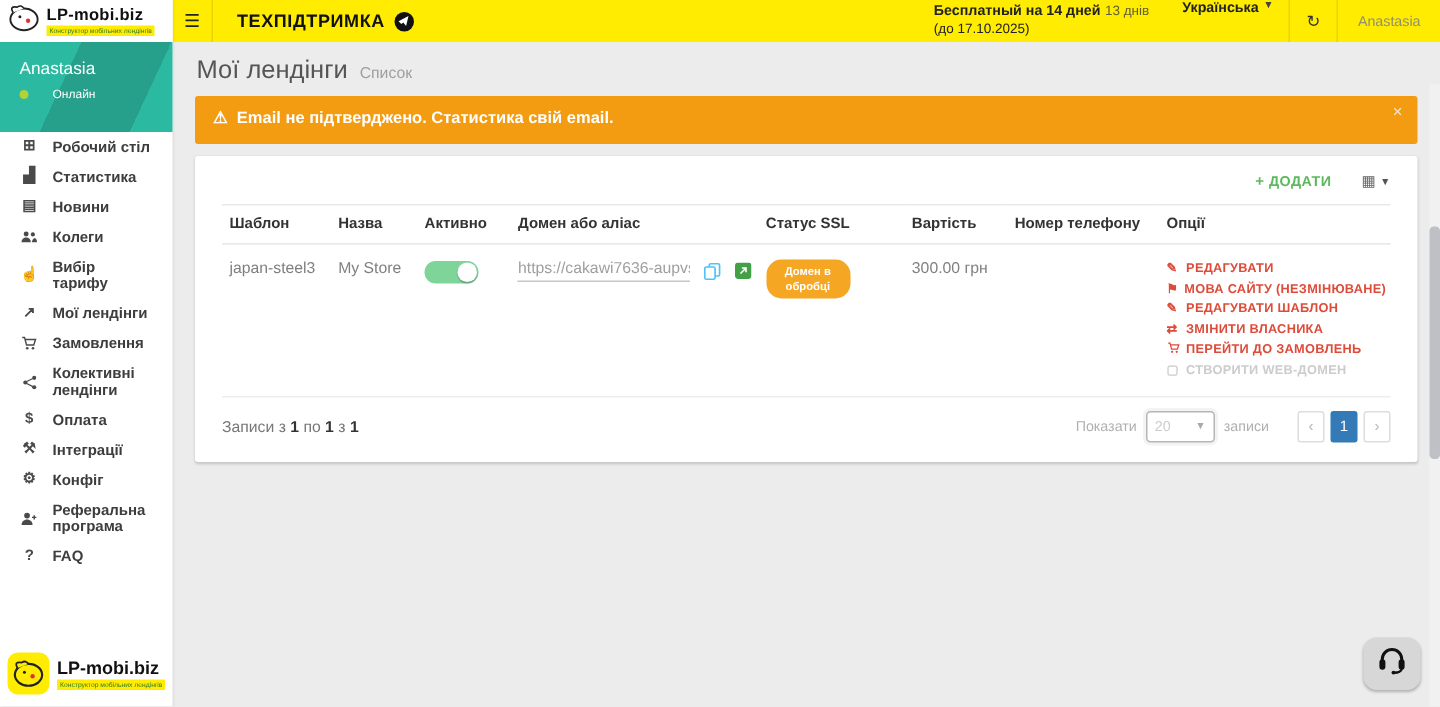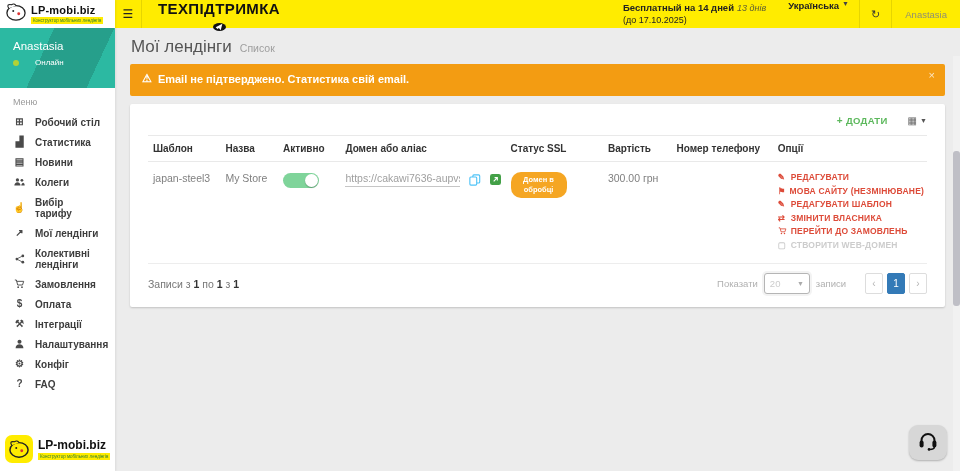--- a/index.html
+++ b/index.html
@@ -26,26 +26,26 @@
   .mi svg { display:block; margin:0 auto; }
   .logo-bottom { padding:6px 5px 8px; display:flex; align-items:center; gap:5px; cursor:pointer; }
   .dog-badge { width:28px; height:28px; background:#ffec00; border-radius:7px; display:flex; align-items:center; justify-content:center; flex-shrink:0; }
   .lb-col { display:flex; flex-direction:column; gap:1px; min-width:0; }
   .lb-name { font-size:12px; font-weight:bold; color:#111; white-space:nowrap; }
   .lb-tag { font-size:4.5px; color:#2e7d32; background:#ffec00; padding:1px 2px; white-space:nowrap; width:fit-content; }
 
   
   .topbar { position:absolute; left:115px; right:0; top:0; height:28px; background:#ffec00; display:flex; align-items:center; z-index:4; }
   .hamburger { width:27px; height:28px; line-height:28px; text-align:center; font-size:12px; color:#222; border-right:1px solid #e6d500; cursor:pointer; }
-  .support { display:flex; align-items:center; gap:6px; padding:0 16px; font-size:15px; font-weight:bold; color:#111; letter-spacing:.4px; cursor:pointer; height:28px;flex-direction:column; }
+  .support { display:flex; align-items:center; gap:6px; padding:0 16px; font-size:12px; font-weight:bold; color:#111; letter-spacing:.4px; cursor:pointer; height:28px; }
   .tg-circle { width:13px; height:13px; background:#111; border-radius:50%; display:flex; align-items:center; justify-content:center; }
   .top-spacer { flex:1; }
   .trial { font-size:9px; line-height:1.3; color:#222; padding-right:12px; white-space:nowrap; }
   .trial b { font-size:9.5px;margin-top:24px; }
-  .trial .days { color:#5f5f33; font-weight:normal; margin-left:3px;font-style:italic; }
+  .trial .days { color:#5f5f33; font-weight:normal; margin-left:3px; }
   .lang { display:flex; gap:3px; font-size:9.5px; font-weight:bold; color:#222; padding:0 10px; height:28px; cursor:pointer; }
   .lang .caret { font-size:7px; color:#444; }
   .refresh { height:28px; display:flex; align-items:center; padding:0 11px; border-left:1px solid #e6d500; font-size:11px; color:#333; cursor:pointer; }
   .topuser { height:28px; display:flex; align-items:center; padding:0 13px; border-left:1px solid #e6d500; font-size:9.5px; color:#8f8f72; cursor:pointer; }
 
   
   .content { position:absolute; left:115px; top:28px; right:0; bottom:0; background:#ececec; }
   .page-head { padding:9px 16px 7px; display:flex; align-items:baseline; gap:8px; }
   .page-title { font-size:17px; color:#555; }
   .page-sub { font-size:10.5px; color:#9e9e9e; }
@@ -119,21 +119,20 @@
     </div>
 
     <div class="profile">
       <div class="profile-name">Anastasia</div>
       <div class="profile-status">
         <span class="status-dot"></span>
         <span>Онлайн</span>
       </div>
     </div>
 
-    <div class="menu-label">Меню</div>
 
     <nav class="nav">
       <div class="nav-item">
         <span class="mi">⊞</span>
         <span>Робочий стіл</span>
       </div>
       <div class="nav-item">
         <span class="mi">▟</span>
         <span>Статистика</span>
       </div>
@@ -155,59 +154,60 @@
       <div class="nav-item">
         <span class="mi">☝</span>
         <span>Вибір тарифу</span>
       </div>
       <div class="nav-item">
         <span class="mi">↗</span>
         <span>Мої лендінги</span>
       </div>
       <div class="nav-item">
         <span class="mi">
+          <svg width="11" height="10" viewBox="0 0 16 15" fill="none" stroke="#4a4a4a" stroke-width="1.4">
+              <path d="M1 1.5h2.3l2 7.5h7.2l1.8-5.5H4"></path>
+              <circle cx="6" cy="12.3" r="1.3" fill="#4a4a4a" stroke="none"></circle>
+              <circle cx="11.7" cy="12.3" r="1.3" fill="#4a4a4a" stroke="none"></circle>
+            </svg>
+        </span>
+        <span>Замовлення</span>
+      </div>
+      <div class="nav-item">
+        <span class="mi">
           <svg width="10" height="10" viewBox="0 0 16 16" fill="#4a4a4a">
               <circle cx="12.5" cy="3" r="2.2"></circle>
               <circle cx="3" cy="8" r="2.2"></circle>
               <circle cx="12.5" cy="13" r="2.2"></circle>
               <path d="M4.5 7 11 3.8M4.5 9 11 12.4" stroke="#4a4a4a" stroke-width="1.3"></path>
             </svg>
         </span>
         <span>Колективні лендінги</span>
       </div>
       <div class="nav-item">
+        <span class="mi">$</span>
+        <span>Оплата</span>
+      </div>
+      <div class="nav-item">
+        <span class="mi">⚒</span>
+        <span>Інтеграції</span>
+      </div>
+      <div class="nav-item">
+        <span class="mi">⚙</span>
+        <span>Конфіг</span>
+      </div>
+      <div class="nav-item">
         <span class="mi">
-          <svg width="11" height="10" viewBox="0 0 16 15" fill="none" stroke="#4a4a4a" stroke-width="1.4">
-              <path d="M1 1.5h2.3l2 7.5h7.2l1.8-5.5H4"></path>
-              <circle cx="6" cy="12.3" r="1.3" fill="#4a4a4a" stroke="none"></circle>
-              <circle cx="11.7" cy="12.3" r="1.3" fill="#4a4a4a" stroke="none"></circle>
+          <svg width="11" height="10" viewBox="0 0 15 13" fill="#4a4a4a">
+              <circle cx="5.5" cy="3.4" r="2.6"></circle>
+              <path d="M0.5 12c0-2.9 2.2-5 5-5s5 2.1 5 5z"></path>
+              <path d="M12 3v4M10 5h4" stroke="#4a4a4a" stroke-width="1.3"></path>
             </svg>
         </span>
-        <span>Замовлення</span>
-      </div>
-      <div class="nav-item">
-        <span class="mi">$</span>
-        <span>Оплата</span>
-      </div>
-      <div class="nav-item">
-        <span class="mi">⚒</span>
-        <span>Інтеграції</span>
-      </div>
-      <div class="nav-item">
-        <span class="mi">
-          <svg width="9" height="10" viewBox="0 0 12 13" fill="#4a4a4a">
-              <circle cx="6" cy="3.4" r="2.7"></circle>
-              <path d="M0.8 12c0-3 2.3-5.2 5.2-5.2S11.2 9 11.2 12z"></path>
-            </svg>
-        </span>
-        <span>Налаштування</span>
-      </div>
-      <div class="nav-item">
-        <span class="mi">⚙</span>
-        <span>Конфіг</span>
+        <span>Реферальна програма</span>
       </div>
       <div class="nav-item">
         <span class="mi">?</span>
         <span>FAQ</span>
       </div>
       <div class="nav-item">
         
         
       </div>
     </nav>

